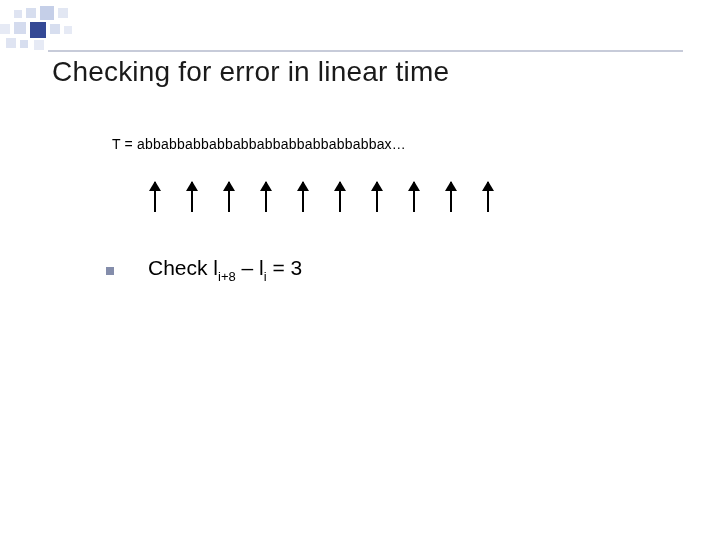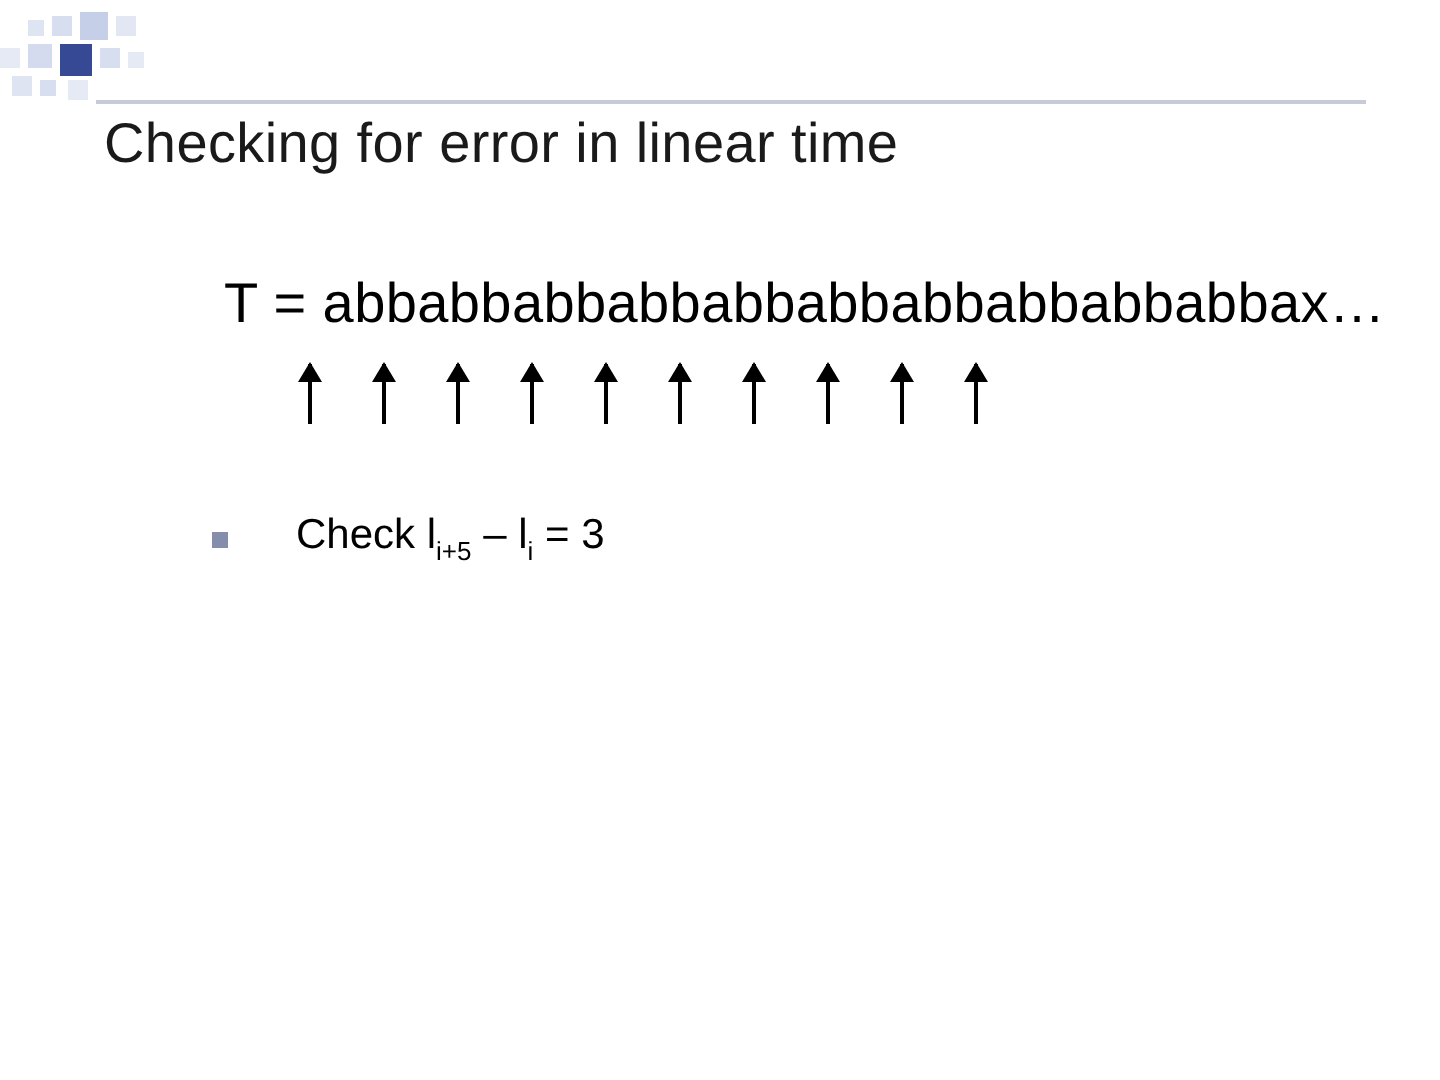--- a/index.html
+++ b/index.html
@@ -44,21 +44,21 @@
     font-size: 28px;
     font-weight: 400;
     color: #1a1a1a;
     letter-spacing: 0.2px;
     white-space: nowrap;
   }
   .tline {
     position: absolute;
     top: 136px;
     left: 112px;
-    font-size: 28px;
+    font-size: 14px;
     color: #000;
     letter-spacing: 0.2px;
     white-space: nowrap;
   }
   .arrows {
     position: absolute;
     top: 170px;
     left: 154px;
     width: 380px;
     height: 50px;
@@ -144,17 +144,17 @@
       <div class="arrow" style="left: 185px;"></div>
       <div class="arrow" style="left: 222px;"></div>
       <div class="arrow" style="left: 259px;"></div>
       <div class="arrow" style="left: 296px;"></div>
       <div class="arrow" style="left: 333px;"></div>
     </div>
 
   <div class="bullet-row">
     <div class="bullet-square"></div>
     <div class="check-text">
-      <span>Check l</span><span class="sub">i+5</span><span> – l</span><span class="sub">i</span><span> = 3</span>
+      <span>Check l</span><span class="sub">i+8</span><span> – l</span><span class="sub">i</span><span> = 3</span>
     </div>
   </div>
 
 </div>
 
 </body></html>

